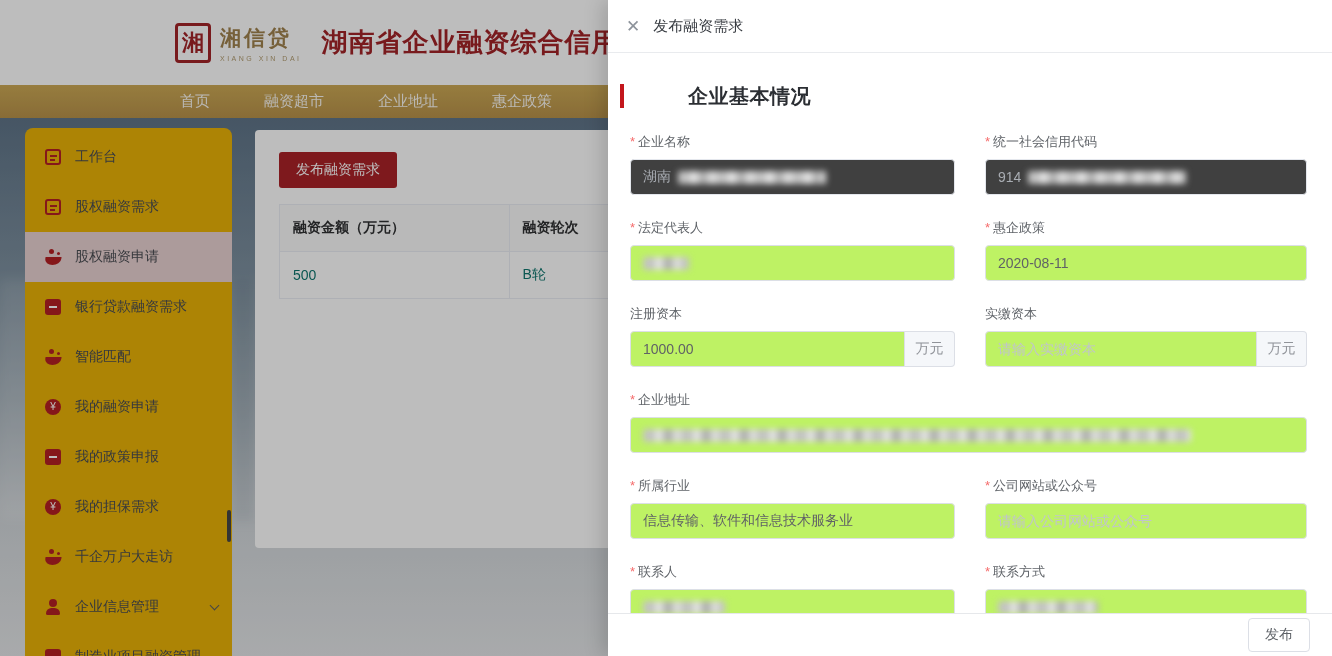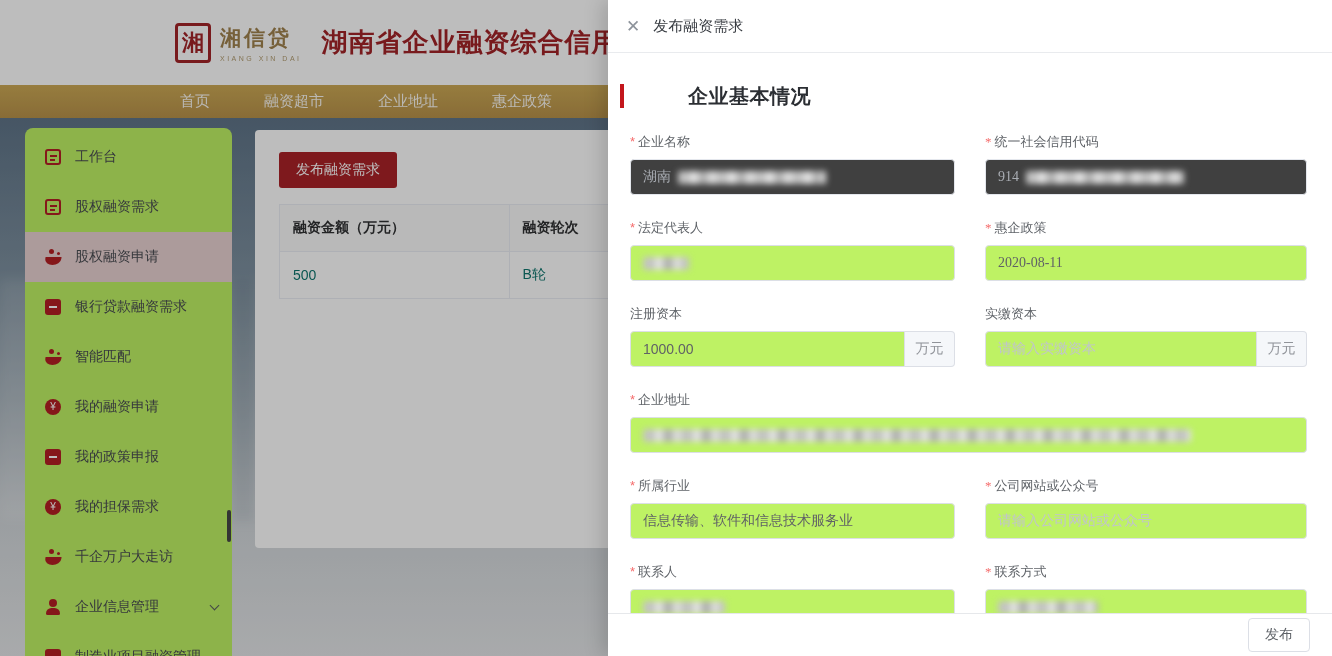--- a/index.html
+++ b/index.html
@@ -16,21 +16,21 @@
   .site-title { margin-left:20px; font-size:26px; font-weight:bold; color:#a32428; letter-spacing:1px; white-space:nowrap; }
   .site-nav { position:absolute; top:85px; left:0; right:0; height:33px; background:linear-gradient(180deg,#cca955 0%,#b8924a 100%); display:flex; align-items:center; padding-left:180px; gap:54px; }
   .nav-item { color:rgba(255,255,255,.93); font-size:15px; white-space:nowrap; cursor:pointer; }
 
   .page-bg { position:absolute; top:118px; left:0; right:0; bottom:0;
     background:linear-gradient(180deg,#5f7488 0%,#7d909f 28%,#a7b3bc 52%,#cfd4d8 72%,#e4e6e8 100%); }
   .page-bg .haze { position:absolute; left:0; right:0; top:30%; height:45%;
     background:repeating-linear-gradient(90deg, rgba(255,255,255,.10) 0 38px, rgba(90,110,125,.12) 38px 64px); filter:blur(6px); }
 
   
-  .sidebar { position:absolute; left:25px; top:128px; width:207px; bottom:0; background:#bef264; border-radius:8px 8px 0 0; padding-top:4px; overflow:hidden; }
+  .sidebar { position:absolute; left:25px; top:128px; width:207px; bottom:0; background:#eab308; border-radius:8px 8px 0 0; padding-top:4px; overflow:hidden; }
   .menu-item { height:50px; display:flex; align-items:center; padding:0 14px 0 20px; cursor:pointer; }
   .menu-item.active { background:#e9d1d2; }
   .menu-label { margin-left:14px; font-size:14px; color:#4a4d52; white-space:nowrap; }
   .mi { width:16px; height:16px; position:relative; flex:0 0 16px; }
   .icon-doc { border:2px solid #b42024; border-radius:3px;
     background:linear-gradient(#b42024,#b42024) 3px 4px/7px 2px no-repeat, linear-gradient(#b42024,#b42024) 3px 8px/5px 2px no-repeat; }
   .icon-book { background:#b42024; border-radius:3px;
     background-image:linear-gradient(#fff,#fff); background-size:8px 2px; background-position:4px 7px; background-repeat:no-repeat; }
   .icon-yen { background:#b42024; border-radius:50%; }
   .icon-yen::after { content:"¥"; position:absolute; inset:0; color:#fff; font-size:10px; line-height:16px; text-align:center; }
@@ -57,21 +57,21 @@
   .drawer-header { height:53px; display:flex; align-items:center; padding:0 20px 0 18px; border-bottom:1px solid #e9ebee; }
   .close-x { font-size:17px; color:#8d939b; cursor:pointer; line-height:1; }
   .drawer-title { margin-left:13px; font-size:15px; color:#383c42; }
   .drawer-body { position:absolute; top:53px; bottom:43px; left:0; right:0; padding:0 25px 0 22px; overflow:hidden; }
   .section-title { margin:30px 0 0 -10px; display:flex; align-items:center; height:26px;gap:48px; }
   .section-title .bar { width:4px; height:24px; background:#c3161c; margin-right:16px; }
   .section-title .txt { font-size:20px; font-weight:bold; color:#2b2e33; letter-spacing:.5px; }
 
   .form-row { display:flex; justify-content:space-between; }
   .field { width:325px; }
-  .field.r { width:322px;font-family:Liberation Serif, serif; }
+  .field.r { width:322px; }
   .field.full { width:100%; }
   .field-label { margin:24px 0 8px; font-size:13px; color:#5f6368; line-height:18px; }
   .req { color:#f56c6c; margin-right:3px; }
   .box { height:36px; border:1px solid #dcdfe6; border-radius:4px; display:flex; align-items:center; padding:0 12px; font-size:14px; color:#606266; background:#bef264; width:100%; }
   .box.disabled { background:#404040; border-color:#e4e7ed; color:#a9adb3; }
   input.box { font-family:inherit; outline:none; display:block; }
   input.box::placeholder { color:#c0c4cc; }
   .input-group { display:flex; width:100%;border-radius:13px; }
   .input-group input { flex:1; border-radius:4px 0 0 4px; min-width:0; }
   .append { width:50px; flex:0 0 50px; background:#f5f7fa; border:1px solid #dcdfe6; border-left:none; border-radius:0 4px 4px 0; display:flex; align-items:center; justify-content:center; font-size:14px; color:#909399; }

